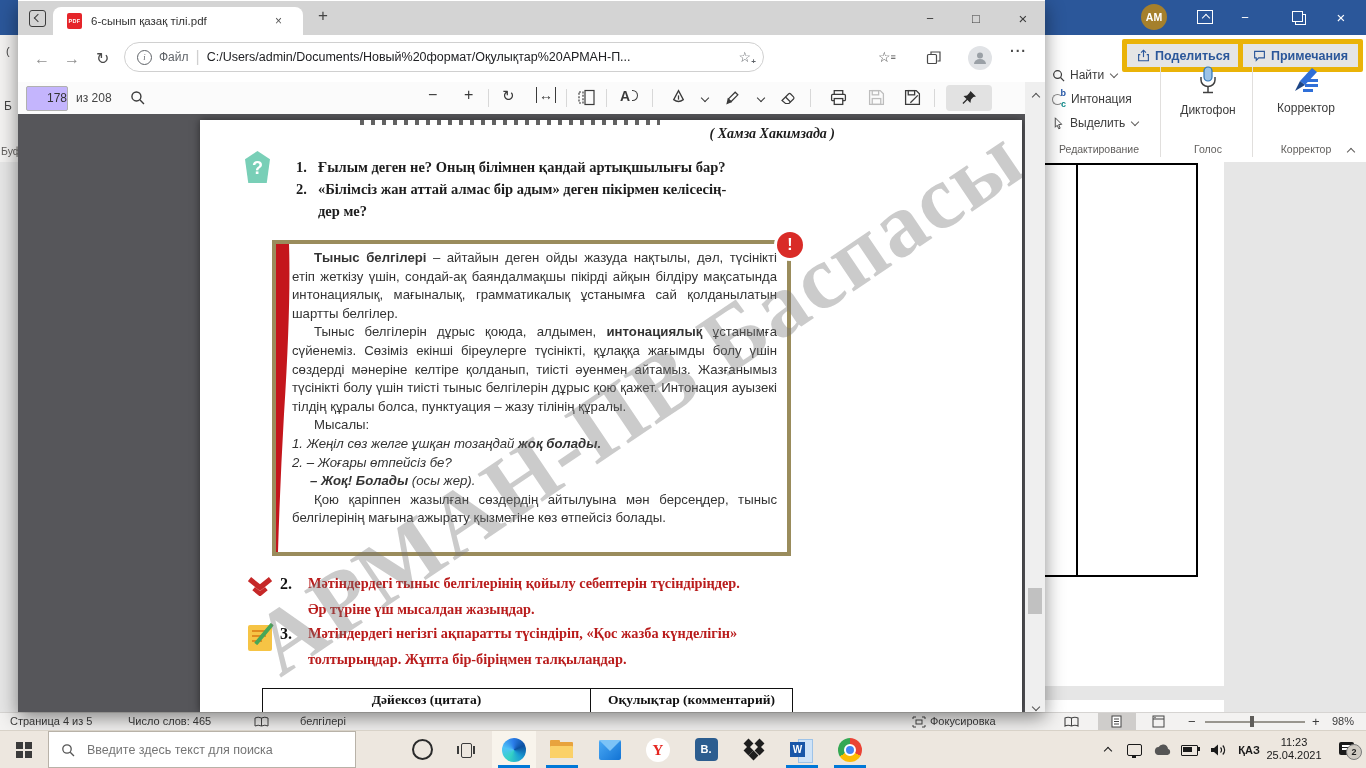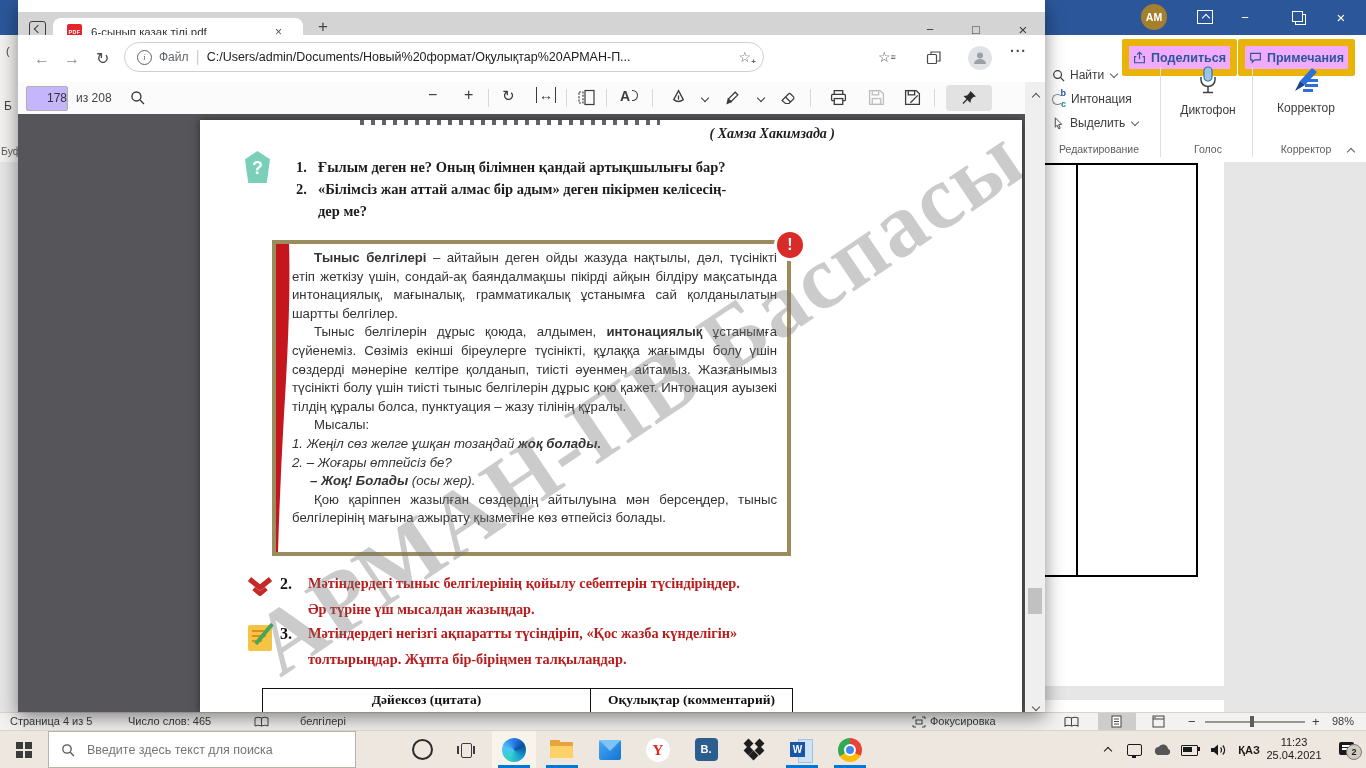--- a/index.html
+++ b/index.html
@@ -7,41 +7,41 @@
     font-family:"Liberation Sans","DejaVu Sans",sans-serif;background:#8a8a8a;}
   .abs{position:absolute;}
   
   .wtitle{left:0;top:0;width:1366px;height:35px;background:#2b579a;}
   .wtitle-text{color:#fff;font-size:12.5px;}
   .avatar{width:26px;height:26px;border-radius:50%;background:#a5802c;color:#fff;
     font-size:10.5px;font-weight:bold;text-align:center;line-height:26px;}
   .wctl{color:#fff;font-size:13px;width:30px;text-align:center;line-height:35px;}
   .restore-box{width:9px;height:9px;border:1px solid #fff;position:absolute;}
   .wpanel{left:1040px;top:35px;width:326px;height:127px;background:#fff;border-bottom:1px solid #e1dfdd;}
-  .wbtn{height:23px;border:7px solid #eab308;background:#f0abfc;color:#2b579a;font-weight:bold;
-    font-size:12.5px;display:flex;align-items:center;gap:5px;padding:0 4px;border-radius:2px;}
+  .wbtn{height:23px;border:5px solid #eab308;background:#e5e5e5;color:#2b579a;font-weight:bold;
+    font-size:12.5px;display:flex;align-items:center;gap:5px;padding:0 10px;border-radius:2px;}
   .ribrow{display:flex;align-items:center;gap:5px;font-size:12px;color:#3b3b3b;}
   .grplabel{font-size:10.5px;color:#605e5c;text-align:center;}
   .vsep{width:1px;background:#e1dfdd;}
   .chev{display:inline-block;width:5px;height:5px;border-right:1.4px solid #605e5c;
     border-bottom:1.4px solid #605e5c;transform:rotate(45deg);margin-left:2px;margin-bottom:2px;}
   .chev-up{transform:rotate(-135deg);margin-bottom:-2px;}
   .wdoc{left:1040px;top:162px;width:326px;height:550px;background:#e6e6e6;}
   .wpage{left:1040px;top:162px;width:184px;height:524px;background:#fff;}
   .wpage2{left:1040px;top:700px;width:184px;height:12px;background:#fff;}
   .tline{position:absolute;background:#000;}
   .lstrip-rib{left:0;top:35px;width:18px;height:127px;background:#f3f2f1;overflow:hidden;}
   .lstrip-doc{left:0;top:162px;width:18px;height:550px;background:#e6e6e6;}
   .wstatus{left:0;top:712px;width:1366px;height:18px;background:#f3f2f1;border-top:1px solid #d6d4d2;
     font-size:11px;color:#3b3b3b;}
   .wstatus .abs{line-height:17px;}
   
   .edge{left:18px;top:0;width:1027px;height:712px;background:#fff;overflow:hidden;
     box-shadow:0 6px 18px rgba(0,0,0,.45);}
-  .etabs{left:0;top:12px;width:1188px;height:35px;background:#d4d4d4;}
+  .etabs{left:0;top:1px;width:1188px;height:35px;background:#d4d4d4;}
   .etab{left:35px;top:6px;width:250px;height:29px;background:#fff;border-radius:8px 8px 0 0;}
   .etab-title{font-size:11.5px;color:#333;}
   .pdfbadge{width:15px;height:16px;background:#e5252a;border-radius:2px;color:#fff;
     font-size:5.5px;font-weight:bold;text-align:center;line-height:16px;letter-spacing:.3px;}
   .ectl{color:#3c3c3c;font-size:13px;width:34px;text-align:center;line-height:35px;}
   .etoolbar{left:0;top:35px;width:1027px;height:47px;background:#fff;border-bottom:1px solid #e4e4e4;}
   .navic{font-size:16px;color:#8f8f8f;line-height:47px;}
   .urlbar{left:106px;top:7px;width:640px;height:30px;border:1px solid #d0d0d0;border-radius:15px;
     background:#fff;display:flex;align-items:center;gap:7px;padding:0 12px;box-sizing:border-box;}
   .infoc{width:13px;height:13px;border:1.2px solid #5f6368;border-radius:50%;color:#5f6368;

